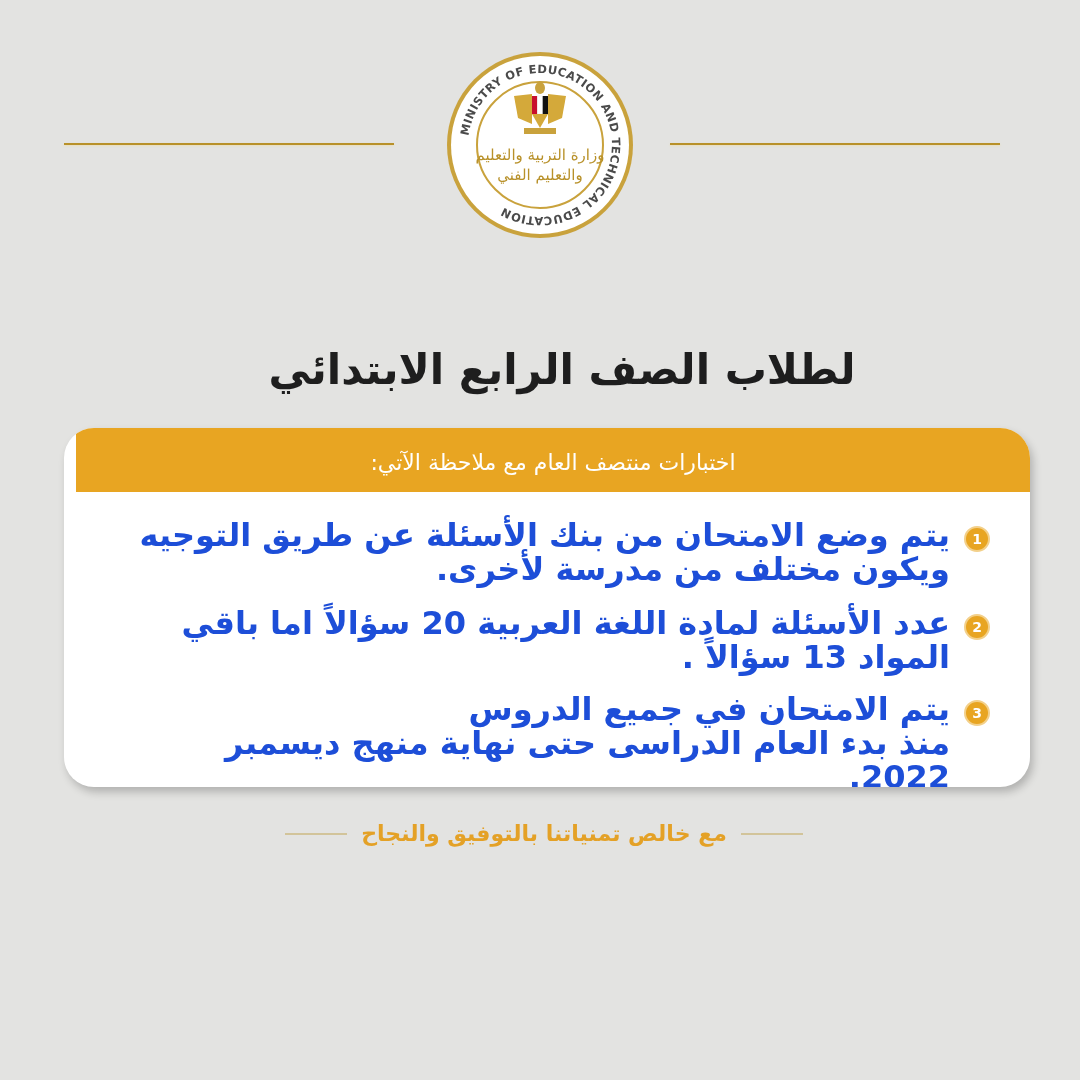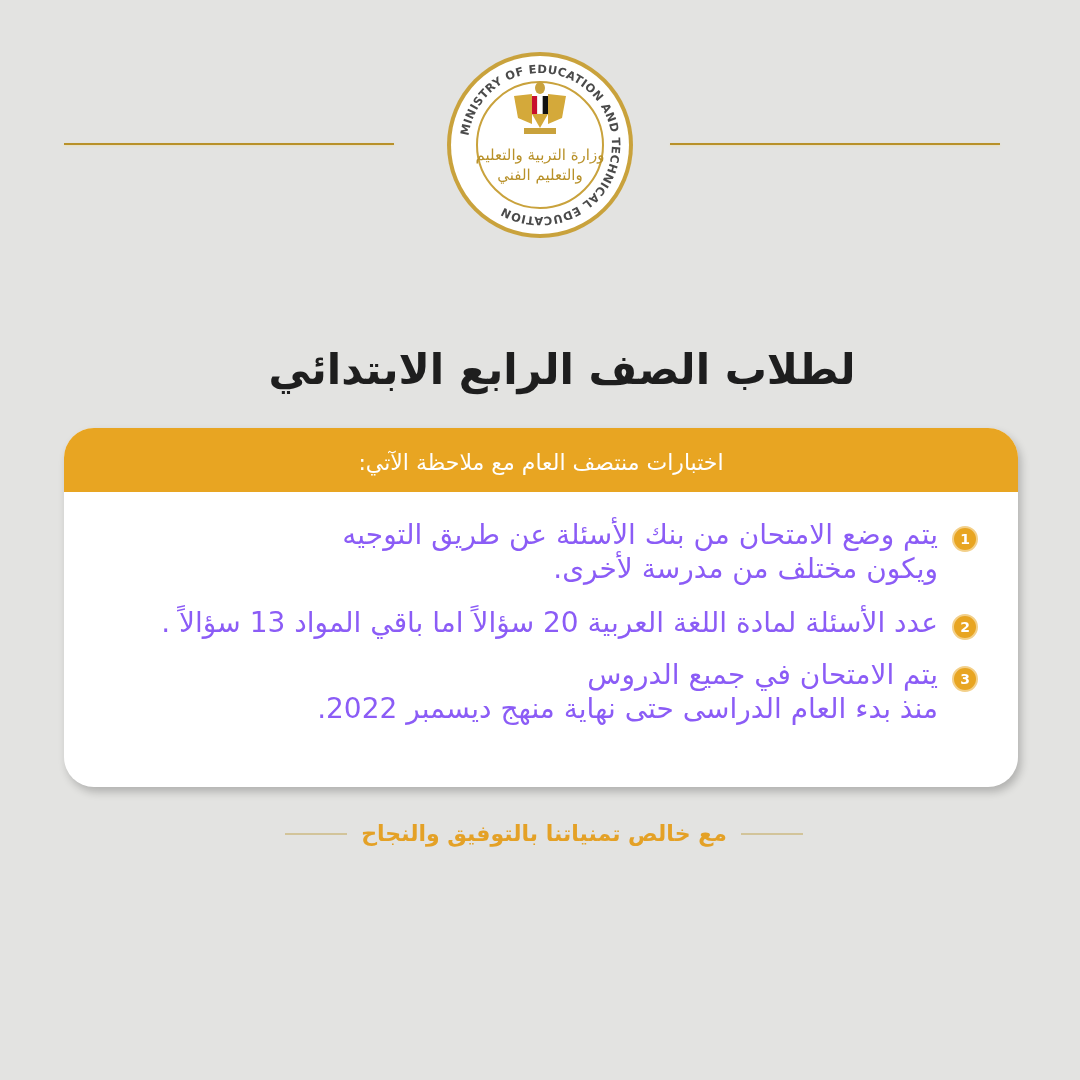--- a/index.html
+++ b/index.html
@@ -39,20 +39,21 @@
   }
 
   .card {
     position: absolute;
     left: 64px; top: 428px;
     width: 954px; height: 359px;
     background: #ffffff;
     border-radius: 30px;
     box-shadow: 3px 5px 8px rgba(0,0,0,0.22);
     overflow: hidden;
+    padding-left: 12px;
   }
   .card-header {
     height: 64px;
     background: #e8a522;
     color: #ffffff;
     direction: rtl;
     text-align: center;
     font-size: 22px;
     line-height: 70px;
     font-family: "DejaVu Sans", sans-serif;
@@ -77,23 +78,23 @@
     font-weight: bold;
     line-height: 22px;
     text-align: center;
     margin-top: 8px;
     margin-left: 14px;
     border: 2px solid #f3d08a;
     box-sizing: content-box;
     direction: ltr;
   }
   .item-text {
-    font-size: 28px;
-    font-weight: normal;
-    color: #8b5cf6;
+    font-size: 32px;
+    font-weight: bold;
+    color: #1d4ed8;
     line-height: 34px;
   }
   .item-text .ln { display: block; }
   #item-2 { margin-top: 4px; margin-bottom: 18px; }
 
   .footer {
     position: absolute;
     left: 0; right: 0; top: 812px;
     display: flex;
     justify-content: center;

